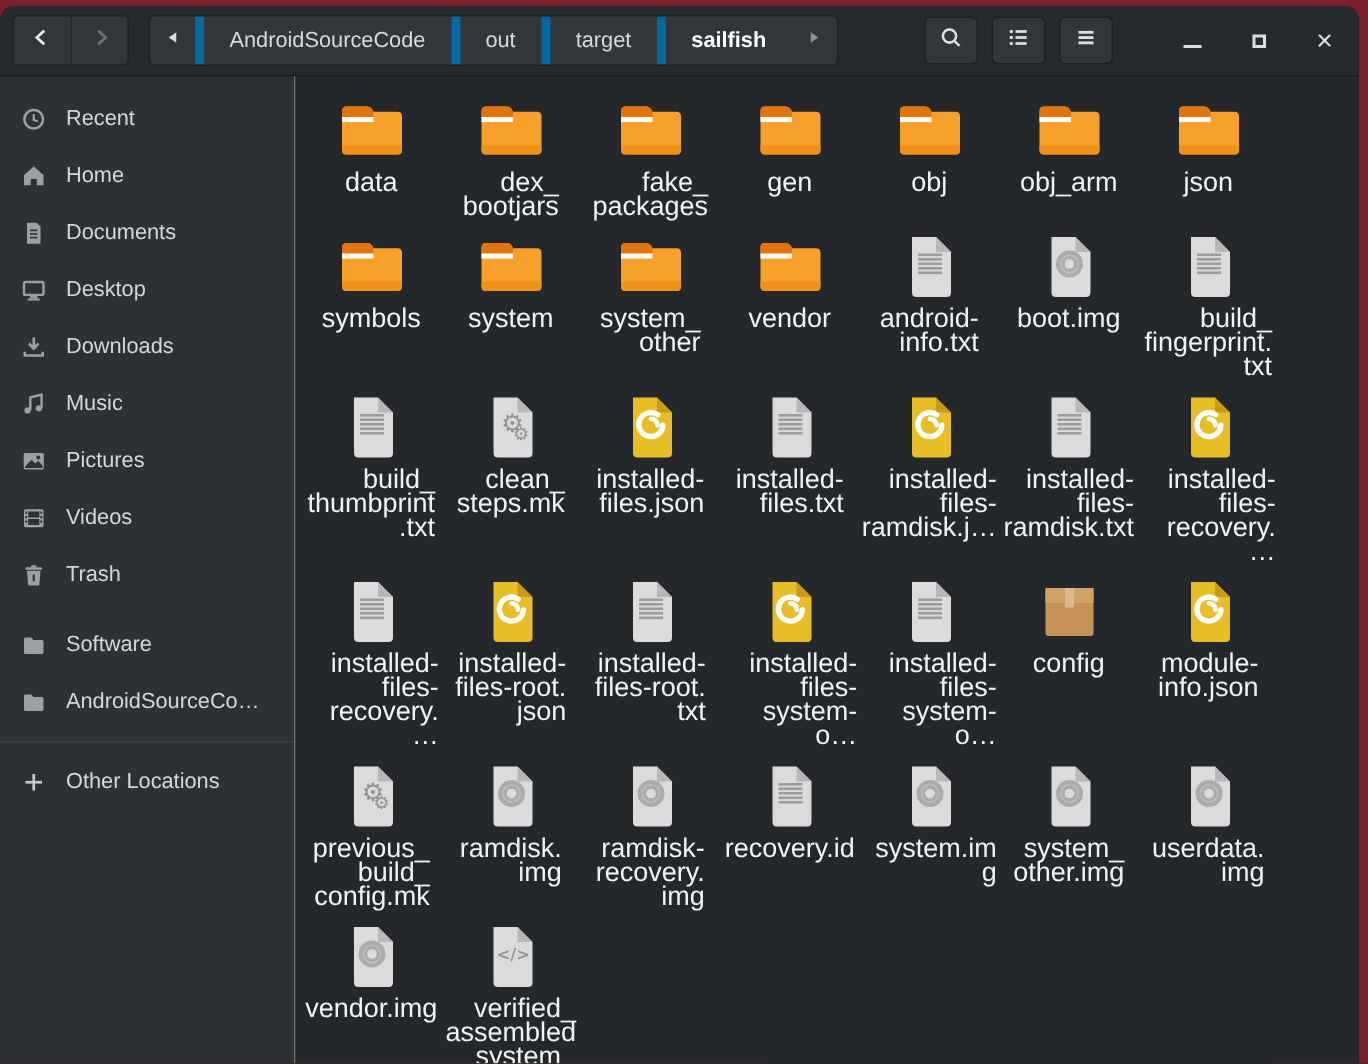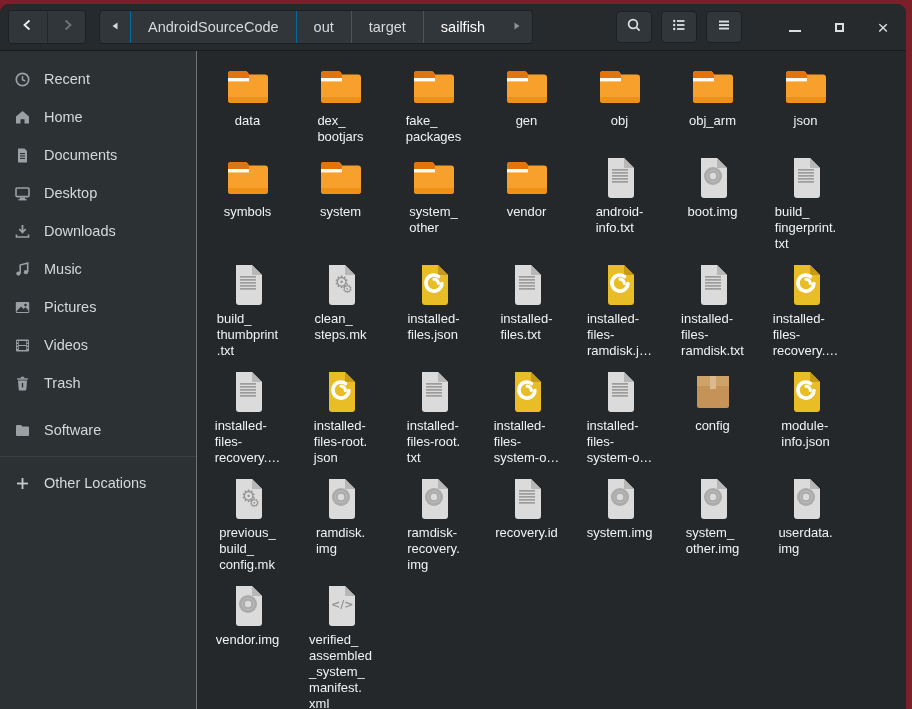--- a/index.html
+++ b/index.html
@@ -19,23 +19,23 @@
     height:46px;flex:0 0 auto;display:flex;align-items:center;
     padding:0 10px 0 8px;background:#262a2d;border-bottom:1px solid #171b1d;
   }
   .navgroup{display:flex;border:1px solid #1c2023;border-radius:4px;overflow:hidden;height:32px}
   .navbtn{width:38px;height:32px;background:#31363a;display:flex;align-items:center;justify-content:center;box-sizing:border-box}
   .navbtn+.navbtn{border-left:1px solid #24282b}
   .breadcrumb{
     display:flex;margin-left:13px;border:1px solid #1c2023;border-radius:4px;
     overflow:hidden;height:32px;background:#31363a;align-items:stretch
   }
-  .crumb{display:flex;align-items:center;padding:0 17px;color:#d8dadb;font-size:14.5px;border-right:1px solid #0369a1;white-space:nowrap}
+  .crumb{display:flex;align-items:center;padding:0 17px;color:#d8dadb;font-size:14.5px;border-right:6px solid #0369a1;white-space:nowrap}
   .crumb:last-child{border-right:none}
-  .crumb.active{font-weight:normal;color:#ffffff}
+  .crumb.active{font-weight:bold;color:#ffffff}
   .crumb.arrow{padding:0 9px}
   .spacer{flex:1}
   .toolbtn{
     width:36px;height:32px;background:#31363a;border:1px solid #1c2023;border-radius:4px;
     margin-left:9px;display:flex;align-items:center;justify-content:center;box-sizing:border-box
   }
   .winctls{display:flex;align-items:center;margin-left:22px}
   .winbtn{width:26px;height:26px;display:flex;align-items:center;justify-content:center;margin-left:18px;color:#dcdedf}
   .min-glyph{width:12px;height:2px;background:#dcdedf;display:block;margin-top:8px}
   .max-glyph{width:9px;height:9px;border:2px solid #dcdedf;display:block;box-sizing:border-box}
@@ -49,21 +49,21 @@
   .side-item{height:38px;display:flex;align-items:center;padding:0 14px;color:#d5d8d9;font-size:14.5px;white-space:nowrap;overflow:hidden}
   .side-item .ic{width:17px;height:17px;margin-right:13px;flex:0 0 auto;display:flex;align-items:center;justify-content:center}
   .group-gap{height:9px}
   .side-divider{height:1px;background:#3b4044;margin:7px 0 7px 0}
   
   .content{flex:1;background:#24282b;padding:12px 0 0 4px;overflow:hidden;position:relative}
   .grid{display:grid;grid-template-columns:repeat(7,93px);row-gap:9px}
   .cell{display:flex;flex-direction:column;align-items:center}
   .fic{width:48px;height:48px;flex:0 0 auto}
   .lbl{
-    margin-top:2px;font-size:13px;line-height:16px;color:#f1f2f3;text-align:left;
+    margin-top:2px;font-size:18px;line-height:16px;color:#f1f2f3;text-align:right;
     white-space:pre-line;max-width:90px;word-break:break-word
   }
 </style>
 </head>
 <body>
 
 <div class="window">
 
   <div class="toolbar">
     <div class="navgroup">
@@ -249,20 +249,28 @@
         </div>
         <div class="group-gap"></div>
         <div class="side-item">
           <span class="ic">
             <svg width="17" height="17">
               <path d="M2 4 q0-1 1-1 h4 l1.3 1.6 H14 q1 0 1 1 V13 q0 1-1 1 H3 q-1 0-1-1 Z" fill="#9aa0a3"></path>
             </svg>
           </span>
           <span>Software</span>
         </div>
+        <div class="side-item">
+          <span class="ic">
+            <svg width="17" height="17">
+              <path d="M2 4 q0-1 1-1 h4 l1.3 1.6 H14 q1 0 1 1 V13 q0 1-1 1 H3 q-1 0-1-1 Z" fill="#9aa0a3"></path>
+            </svg>
+          </span>
+          <span>AndroidSourceCo…</span>
+        </div>
         <div class="side-divider"></div>
         <div class="side-item">
           <span class="ic">
             <svg width="17" height="17">
               <rect x="7.6" y="3" width="1.8" height="11" fill="#c7cbcd"></rect>
               <rect x="3" y="7.6" width="11" height="1.8" fill="#c7cbcd"></rect>
             </svg>
           </span>
           <span>Other Locations</span>
         </div>

